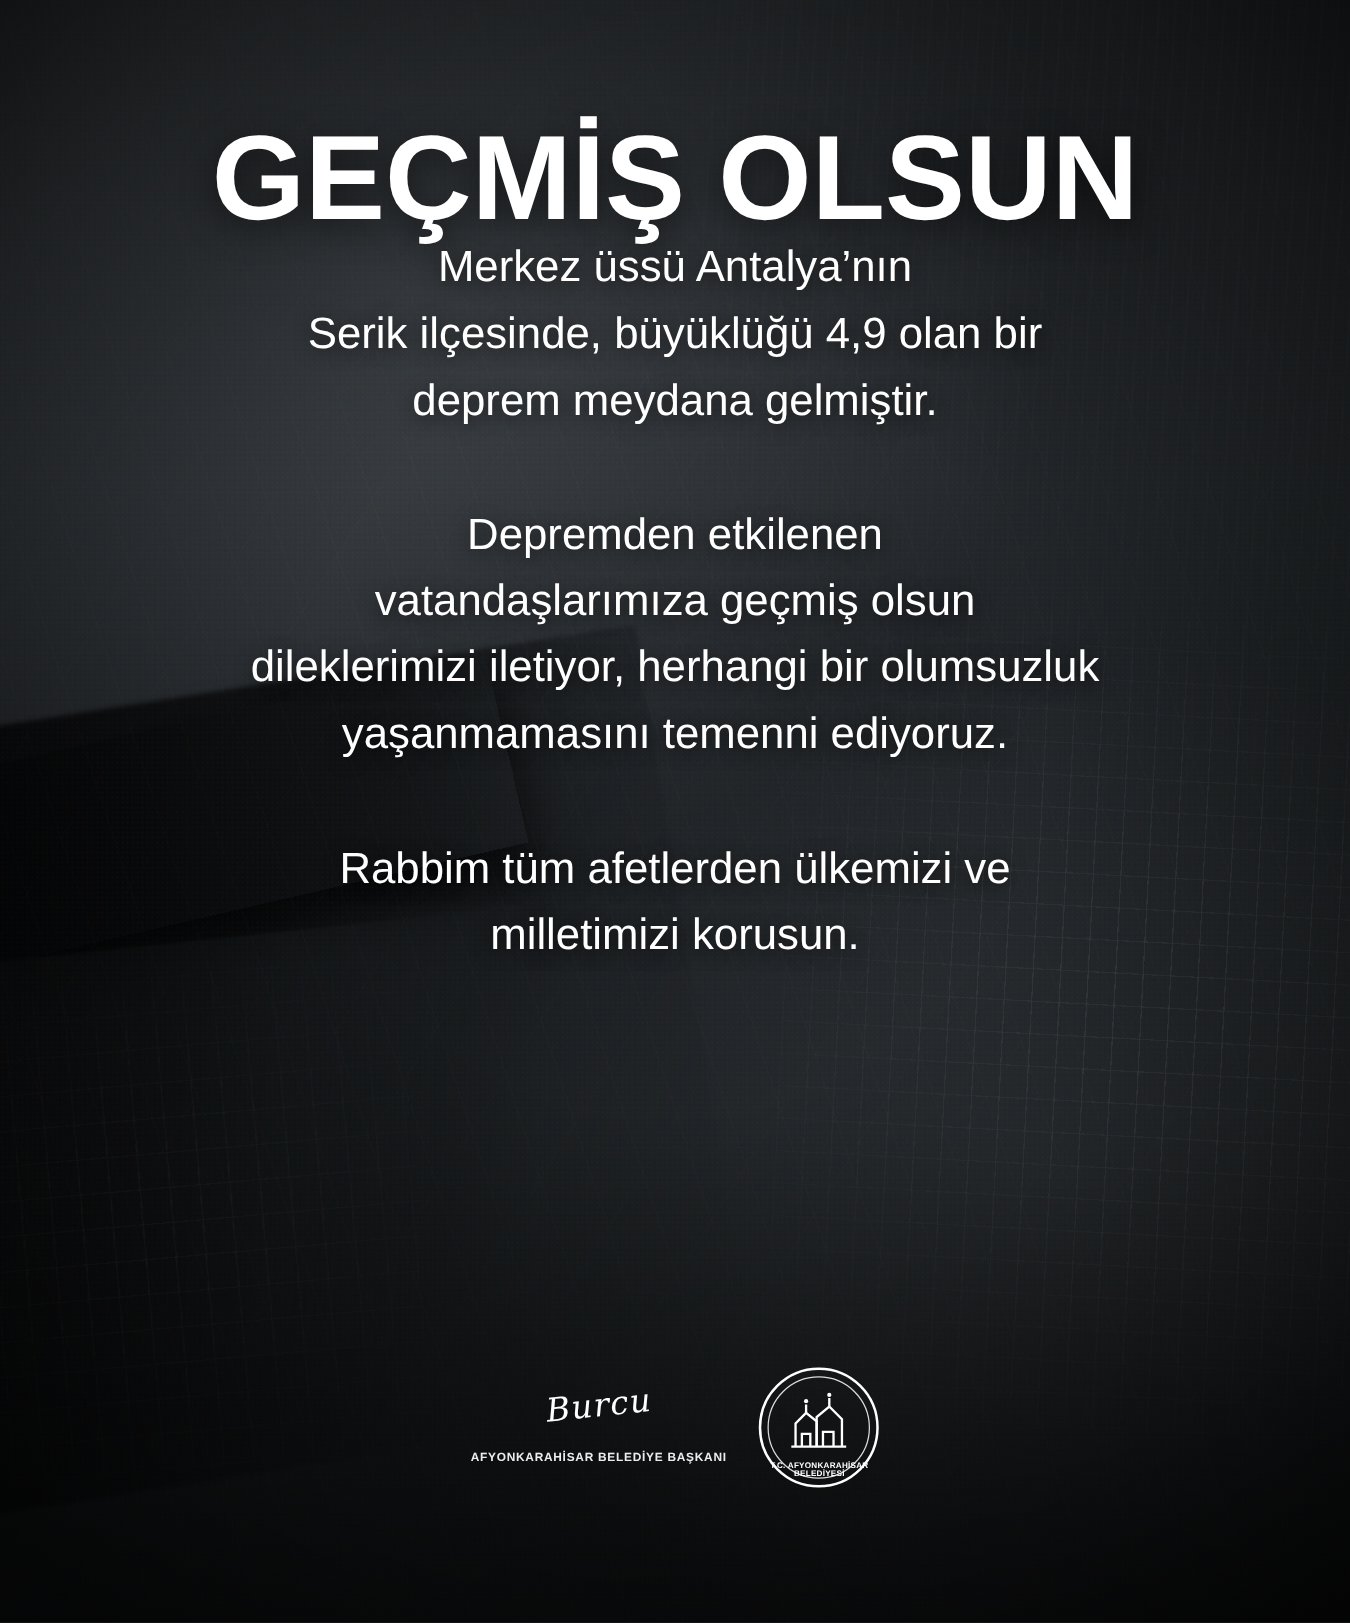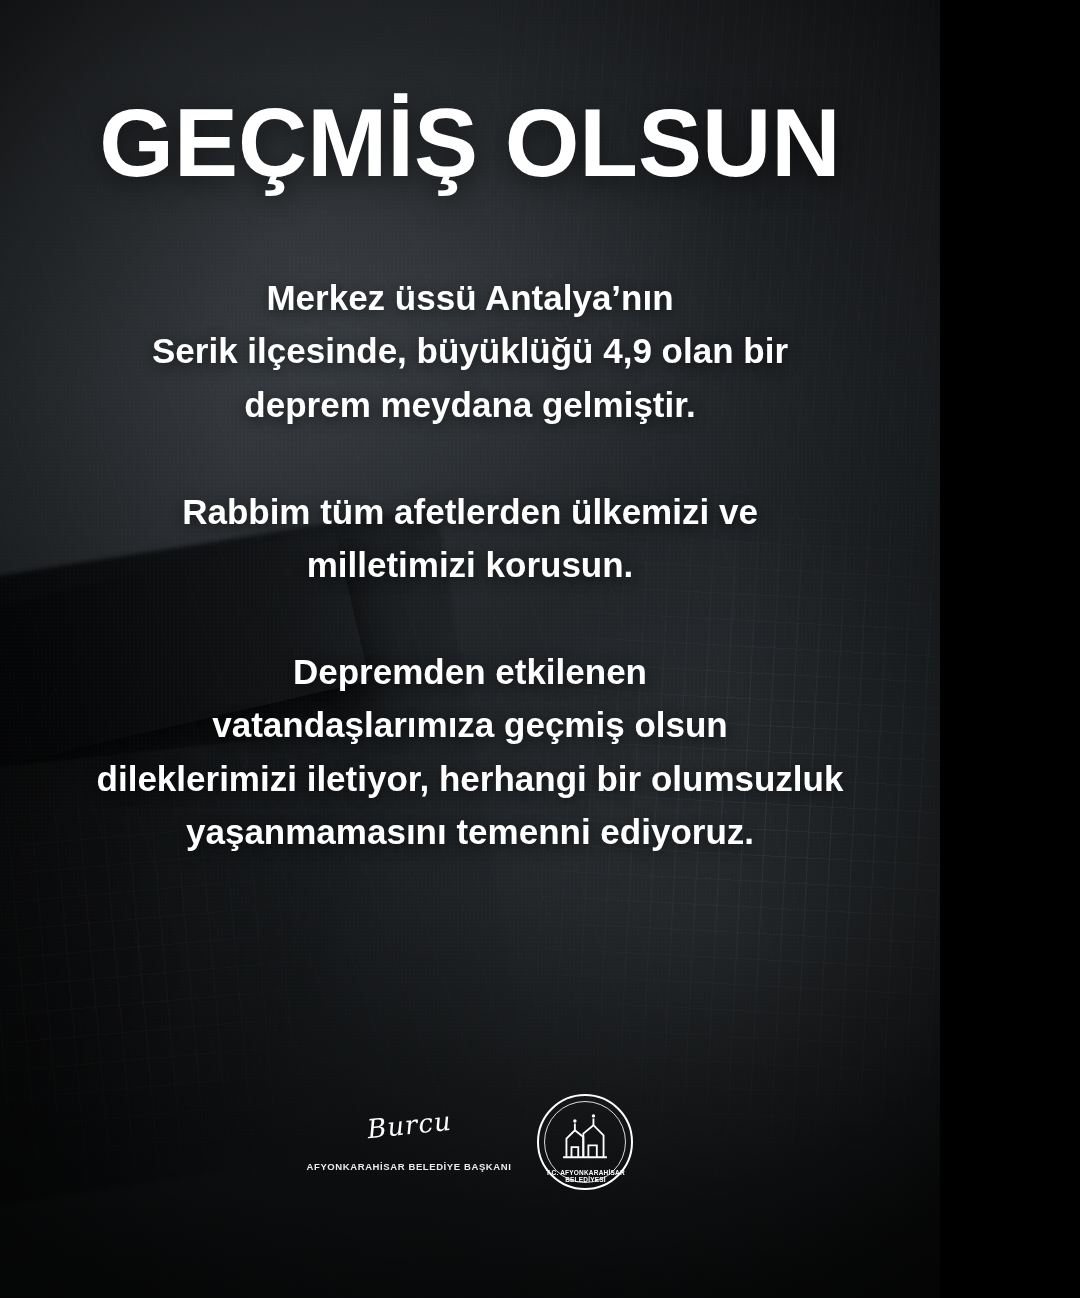--- a/index.html
+++ b/index.html
@@ -6,21 +6,21 @@
   html, body {
     margin: 0;
     padding: 0;
     background: #000;
   }
   body {
     font-family: "Liberation Sans", sans-serif;
   }
   .poster {
     position: relative;
-    width: 940px;
+    width: 1080px;
     height: 1298px;
     overflow: hidden;
     background-color: #2e3236;
     box-sizing: border-box;
   }
   
   .bg-base {
     position: absolute;
     inset: 0;
     background:
@@ -158,24 +158,23 @@
     font-weight: 700;
   }
   .headline .line2 {
     display: block;
     font-size: 96px;
     font-weight: 700;
     margin-top: 10px;
     letter-spacing: 0.5px;
   }
   .body-text {
-    margin-top: 84px;
     width: 930px;
     font-size: 35px;
-    font-weight: 700;
+    font-weight: 400;
     line-height: 1.52;
     text-shadow: 0 3px 14px rgba(0,0,0,0.55);
   }
   .para {
     margin: 0;
   }
   .para + .para {
     margin-top: 54px;
   }
 
@@ -280,26 +279,26 @@
       <span class="line1">
         <span class="em">GEÇMİŞ</span>
         <span>OLSUN</span>
       </span>
     </div>
 
     <div class="body-text">
       <p class="para" style="white-space: pre-line;">Merkez üssü Antalya’nın
 Serik ilçesinde, büyüklüğü 4,9 olan bir
 deprem meydana gelmiştir.</p>
-      <p class="para" style="white-space: pre-line;">Rabbim tüm afetlerden ülkemizi ve
-milletimizi korusun.</p>
       <p class="para" style="white-space: pre-line;">Depremden etkilenen
 vatandaşlarımıza geçmiş olsun
 dileklerimizi iletiyor, herhangi bir olumsuzluk
 yaşanmamasını temenni ediyoruz.</p>
+      <p class="para" style="white-space: pre-line;">Rabbim tüm afetlerden ülkemizi ve
+milletimizi korusun.</p>
     </div>
 
   </div>
 
   <div class="logos">
 
     <div class="logo-mayor">
       <span class="script">Burcu</span>
       <span class="role">AFYONKARAHİSAR BELEDİYE BAŞKANI</span>
     </div>

